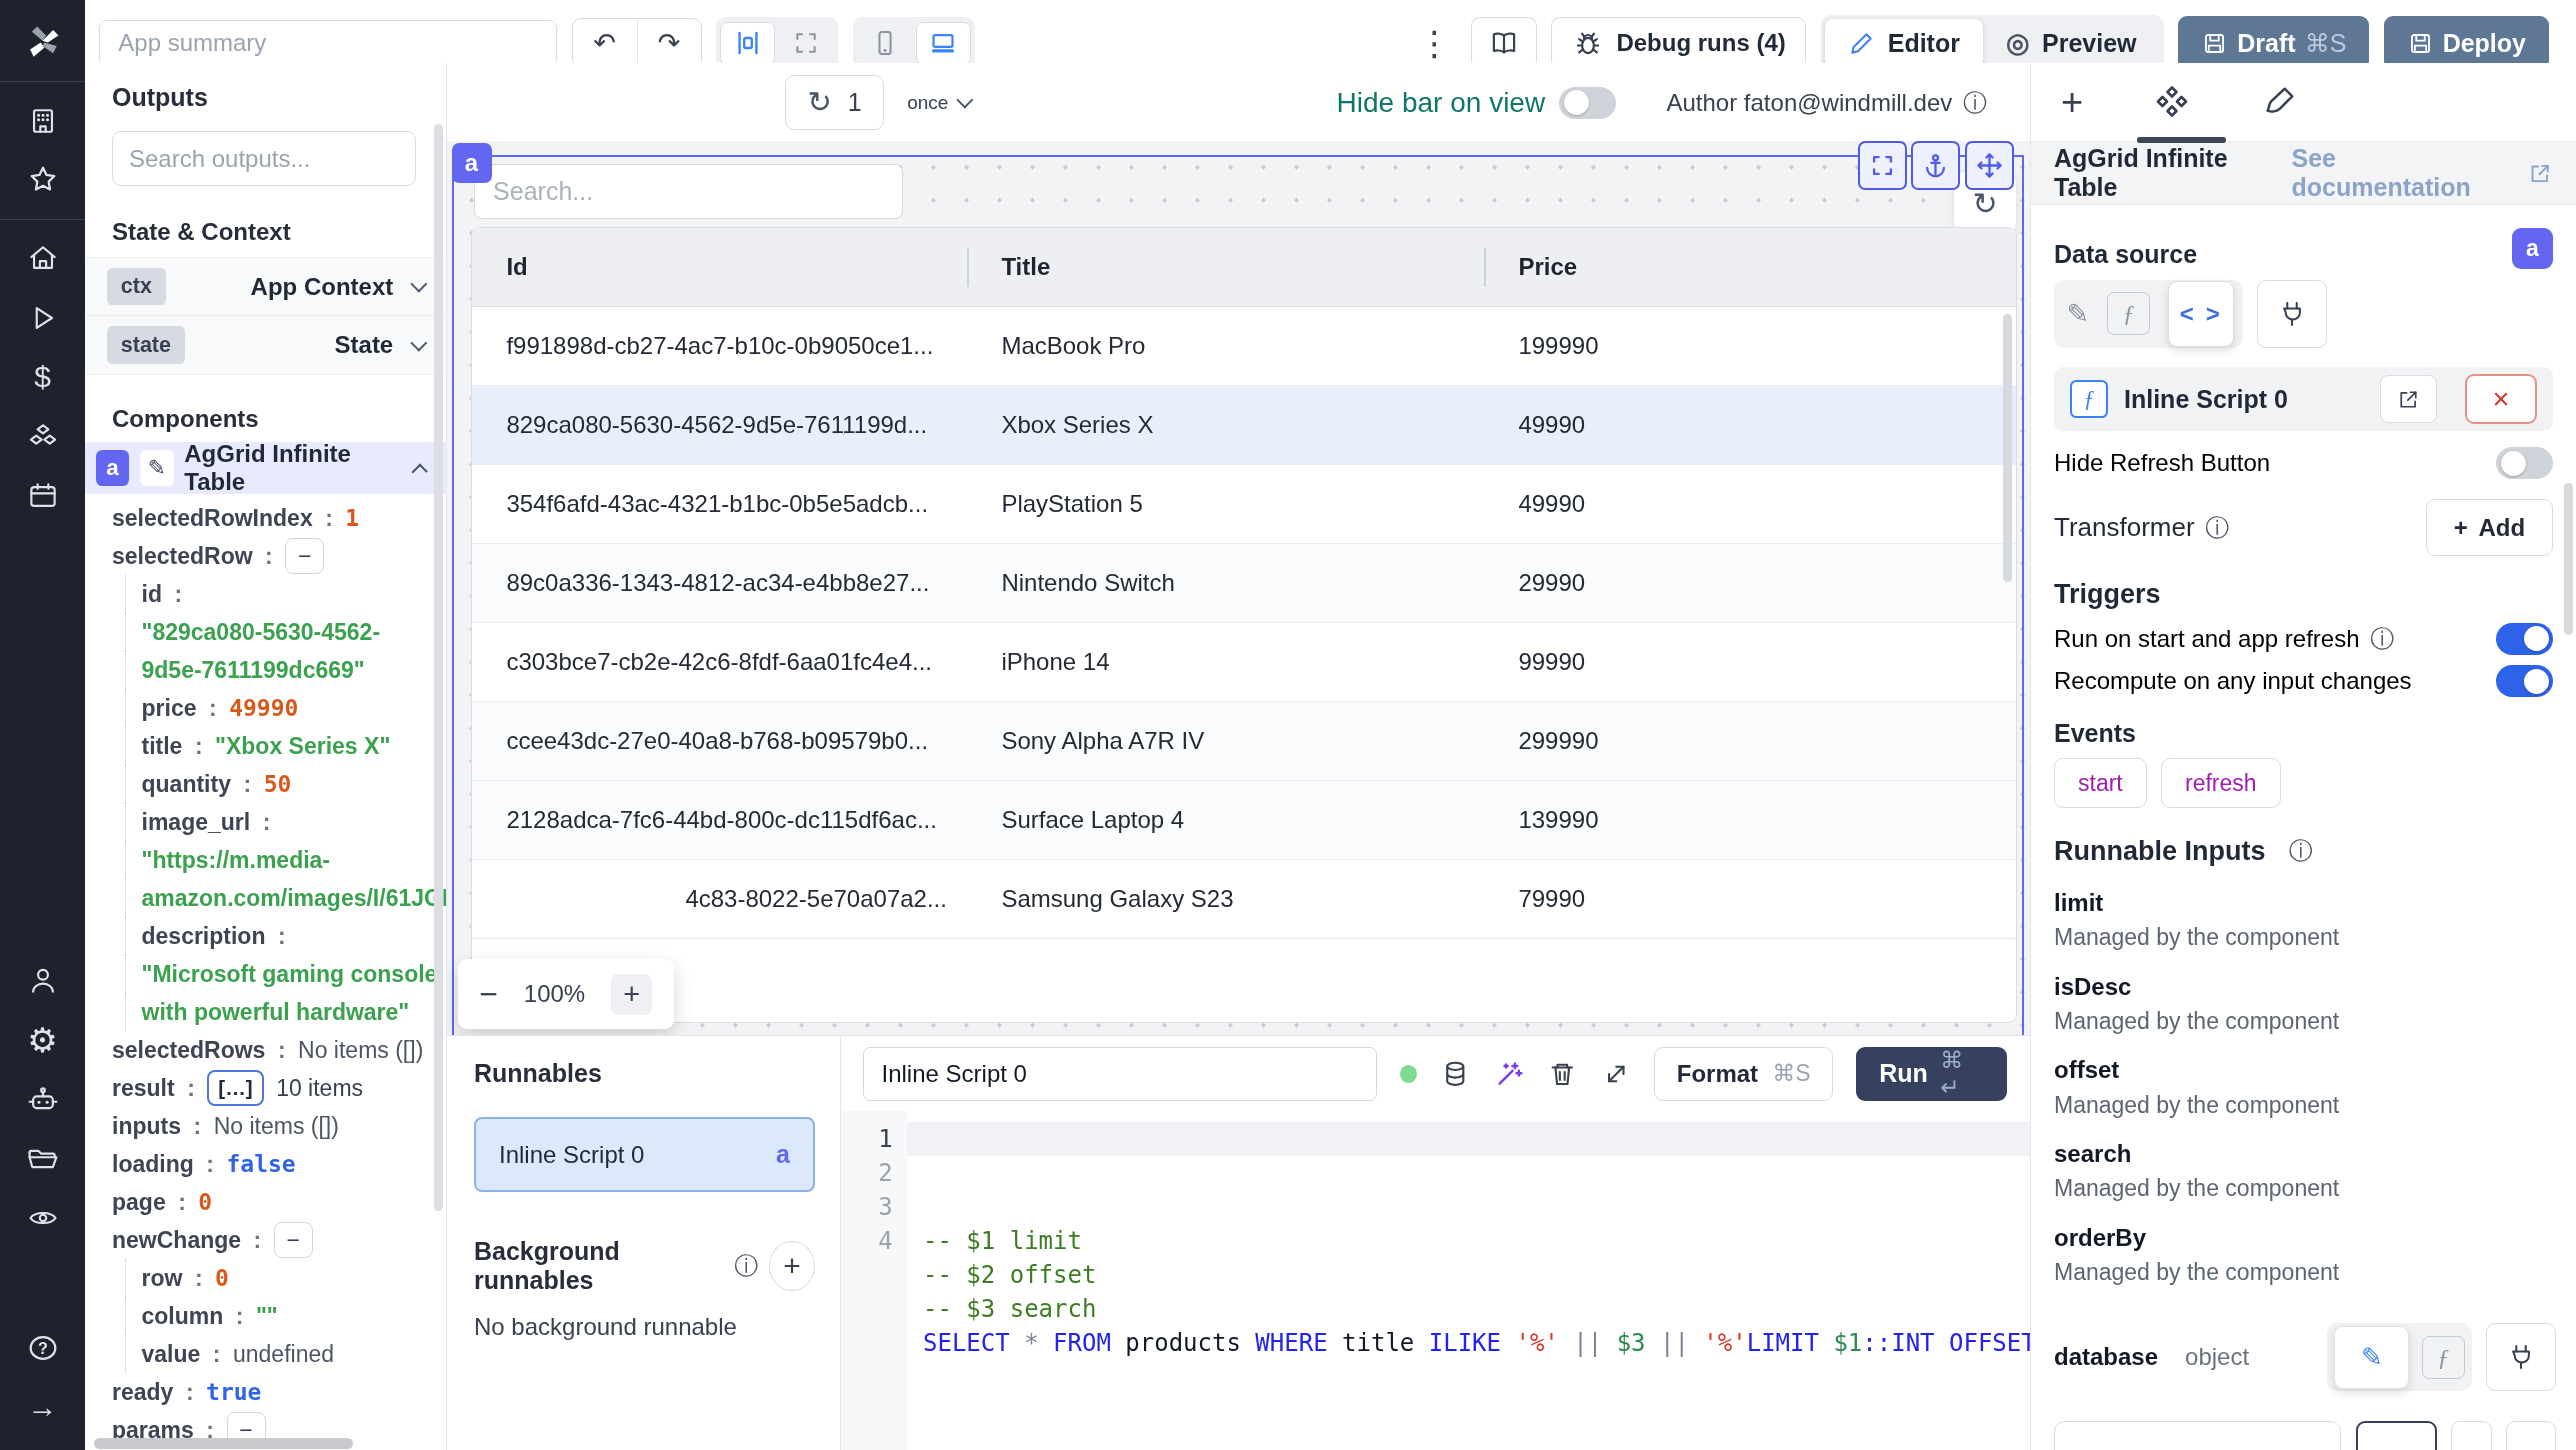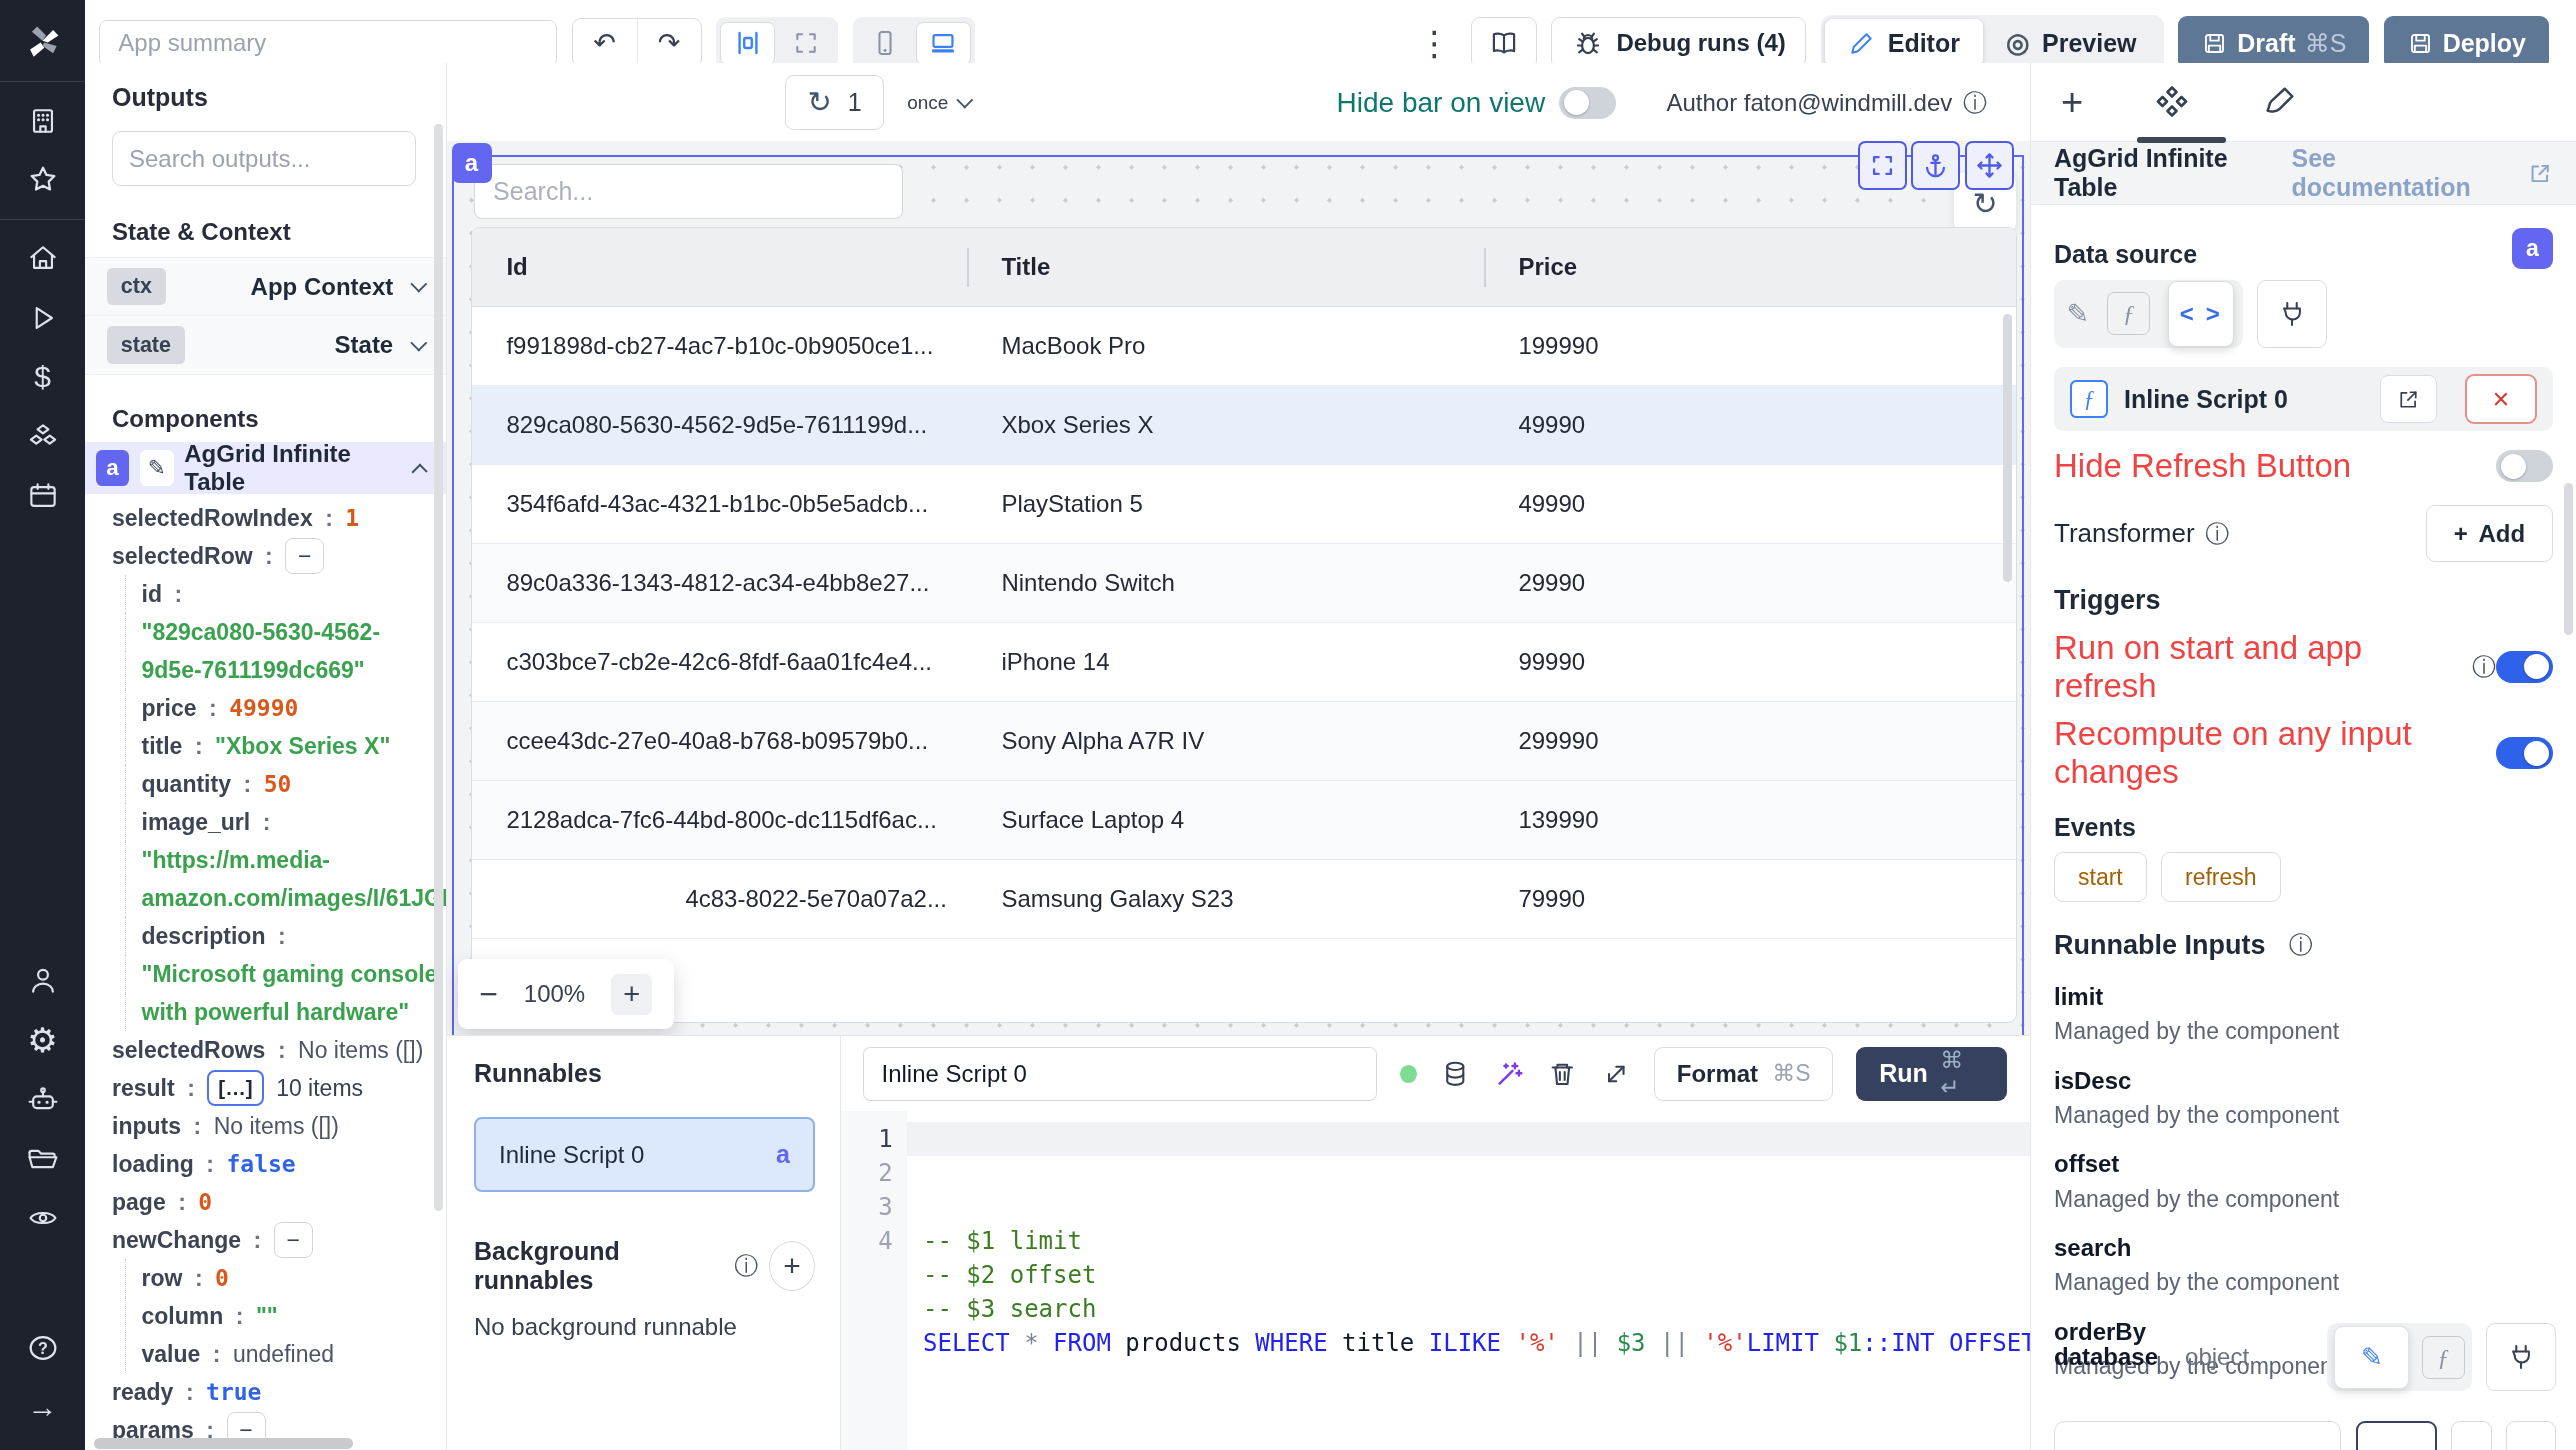--- a/index.html
+++ b/index.html
@@ -147,29 +147,29 @@
 .gpencil{font-size:27px;color:#8a93a1}
 .fchip{width:43px;height:43px;border:1.8px solid #c4c9d2;border-radius:7.2px;color:#8a93a1;font-size:24px;font-style:italic;font-family:"Liberation Serif",serif;display:flex;align-items:center;justify-content:center;background:#f1f2f4}
 .codechip{width:66px;height:66px;background:#fff;border:1.8px solid #d9dce1;border-radius:9px;box-shadow:0 3.6px 9px rgba(0,0,0,.12);color:#3b6ce8;font-weight:700;font-size:24px;display:flex;align-items:center;justify-content:center;letter-spacing:2.7px;margin:-5.4px -3.6px -5.4px 0}
 .plugbtn{width:70px;height:68px;border:1.8px solid #d9dce1;border-radius:9px;background:#fff;display:flex;align-items:center;justify-content:center;margin-left:14.3px}
 .scriptrow{margin-top:19.7px;height:64px;background:#f1f2f4;border-radius:9px;display:flex;align-items:center;padding:0 16px;gap:16px}
 .fblue{width:38px;height:38px;border:2.7px solid #3b82f6;border-radius:6.3px;color:#3b82f6;font-size:22.4px;font-style:italic;font-family:"Liberation Serif",serif;display:flex;align-items:center;justify-content:center;background:#fff}
 .scriptrow .t{font-size:25px;font-weight:700;color:#1f2937}
 .extchip{margin-left:auto;width:57px;height:48px;background:#fff;border:1.8px solid #d9dce1;border-radius:8px;display:flex;align-items:center;justify-content:center}
 .xchip{width:72px;height:50px;background:#fff;border:2.7px solid #e49086;border-radius:9px;display:flex;align-items:center;justify-content:center;font-size:29px;color:#d23b2f;margin-left:12.5px}
 .togrow{margin-top:16px;display:flex;align-items:center}
-.togrow .t{font-size:33px;color:#ef4444}
+.togrow .t{font-size:24px;color:#000000}
 .togrow .tog{margin-left:auto}
 .transrow{margin-top:19.7px;display:flex;align-items:center}
 .transrow .t{font-size:26px;font-weight:400;color:#1f2937}
 #addbtn{margin-left:auto;height:57px;width:127px;border:1.8px solid #d7dbe1;border-radius:9px;background:#fff;display:flex;align-items:center;justify-content:center;gap:10.7px;font-size:24px;font-weight:600;color:#1f2937}
 .h-trig{margin-top:23px;font-size:27px;font-weight:700;color:#1f2937}
 .h-ev{margin-top:21.5px;font-size:25px;font-weight:700;color:#1f2937}
 .evrow{margin-top:10.7px;display:flex;gap:14.3px}
-.evchip{height:50px;border:1.8px solid #d9dce1;border-radius:9px;padding:0 23px;display:flex;align-items:center;font-size:23px;color:#a16207;background:#fff}
+.evchip{height:50px;border:1.8px solid #d9dce1;border-radius:9px;padding:0 23px;display:flex;align-items:center;font-size:23px;color:#a21caf;background:#fff}
 .h-ri{margin-top:27px;font-size:27px;font-weight:700;color:#1f2937;display:flex;align-items:center;gap:12.5px}
 .ri{margin-top:21.5px}
 .ri h5{font-size:24px;font-weight:700;color:#111827}
 .ri p{margin-top:7.2px;font-size:23px;color:#5b6472}
 #dbrow{position:absolute;left:23px;right:19.7px;bottom:82px;display:flex;align-items:center}
 #dbrow .t{font-size:24px;font-weight:700;color:#111827}
 #dbrow .ty{font-size:24px;color:#6b7280;margin-left:27px}
 .isg2{margin-left:auto;background:#f1f2f4;border-radius:10.7px;display:flex;align-items:center;padding:0 7.2px;height:68px;gap:12.5px}
 .pchipon{width:75px;height:63px;background:#fff;border:1.8px solid #dfe2e7;border-radius:9px;box-shadow:0 3.6px 9px rgba(0,0,0,.12);display:flex;align-items:center;justify-content:center;font-size:26px;color:#3b82f6}
 #partialrow{position:absolute;left:23px;right:19.7px;bottom:5.4px;height:47px;display:flex;gap:14.3px;align-items:flex-start}

